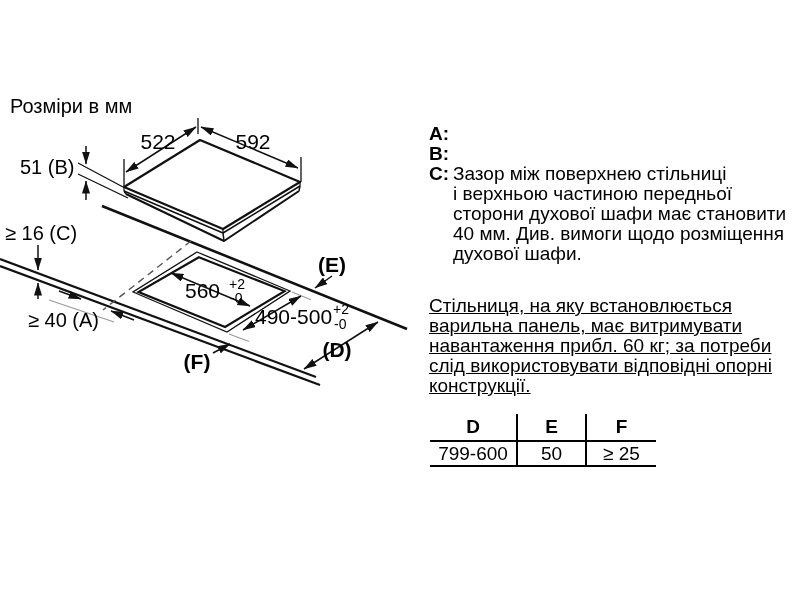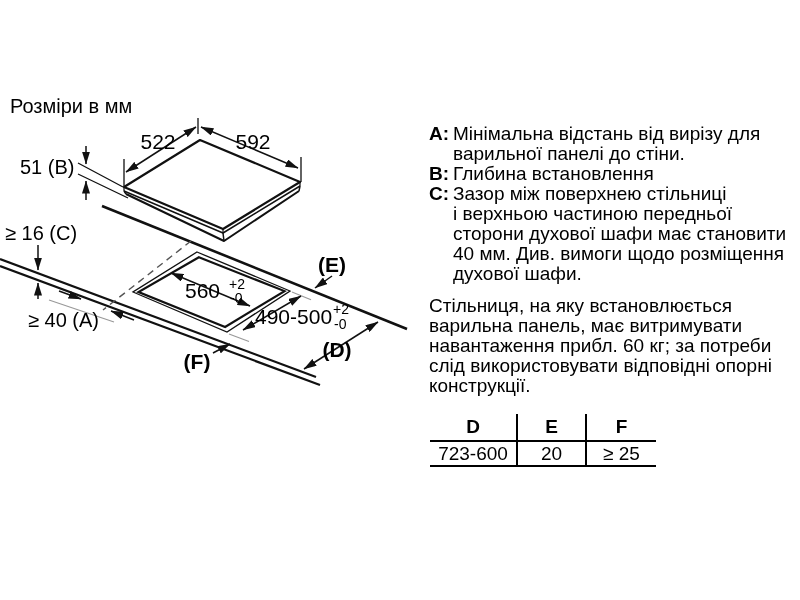--- a/index.html
+++ b/index.html
@@ -5,21 +5,21 @@
   html,body{margin:0;padding:0;background:#fff;}
   .screen{position:relative;width:800px;height:600px;background:#fff;overflow:hidden;
           font-family:"Liberation Sans",sans-serif;color:#000;}
   .page-title{position:absolute;left:10px;top:95px;font-size:20px;}
   svg text{font-family:"Liberation Sans",sans-serif;fill:#000;}
   .dia{position:absolute;left:0;top:0;}
   .legend{position:absolute;left:429px;top:124px;font-size:19px;line-height:20px;}
   .legend-item{display:flex;align-items:flex-start;}
   .legend-letter{font-weight:bold;width:24px;flex:0 0 24px;}
   .ml{white-space:pre;}
-  .note{position:absolute;left:429px;top:296px;font-size:19px;line-height:20px;}
+  .note{position:absolute;left:429px;top:296px;font-size:19px;line-height:20px;text-decoration:underline;}
   table.dim{position:absolute;left:430px;top:414px;border-collapse:collapse;
             font-size:19px;table-layout:fixed;}
   table.dim th,table.dim td{padding:0;text-align:center;font-weight:normal;}
   table.dim th{font-weight:bold;height:26px;border-bottom:2px solid #000;}
   table.dim tbody tr:first-child td{border-bottom:2px solid #000;}
   table.dim th+th,table.dim td+td{border-left:2px solid #000;}
   table.dim td{height:23px;}
   .c1{width:86px;} .c2{width:67px;} .c3{width:69px;}
 </style>
 </head>
@@ -102,26 +102,23 @@
     <line x1="304" y1="369" x2="378" y2="322" stroke="#111" stroke-width="1.5" marker-start="url(#ah)" marker-end="url(#ah)"></line>
     <text x="337" y="357" font-size="21" font-weight="bold" text-anchor="middle">(D)</text>
 
     <line x1="213" y1="353" x2="230" y2="344" stroke="#111" stroke-width="1.5" marker-end="url(#ah)"></line>
     <text x="197" y="369" font-size="21" font-weight="bold" text-anchor="middle">(F)</text>
   </svg>
 
   <div class="legend">
     <div class="legend-item">
       <span class="legend-letter">A:</span>
-      <div class="ml">Мінімальна відстань від вирізу для
-варильної панелі до стіни.</div>
     </div>
     <div class="legend-item">
       <span class="legend-letter">B:</span>
-      <div class="ml">Глибина встановлення</div>
     </div>
     <div class="legend-item">
       <span class="legend-letter">C:</span>
       <div class="ml">Зазор між поверхнею стільниці
 і верхньою частиною передньої
 сторони духової шафи має становити
 40 мм. Див. вимоги щодо розміщення
 духової шафи.</div>
     </div>
   </div>
@@ -135,20 +132,20 @@
   <table class="dim">
     <thead>
       <tr>
         <th class="c1">D</th>
         <th class="c2">E</th>
         <th class="c3">F</th>
       </tr>
     </thead>
     <tbody>
       <tr>
-        <td>723-600</td>
-        <td>20</td>
+        <td>799-600</td>
+        <td>50</td>
         <td>≥ 25</td>
       </tr>
     </tbody>
   </table>
 
 </div>
 
 </body></html>

